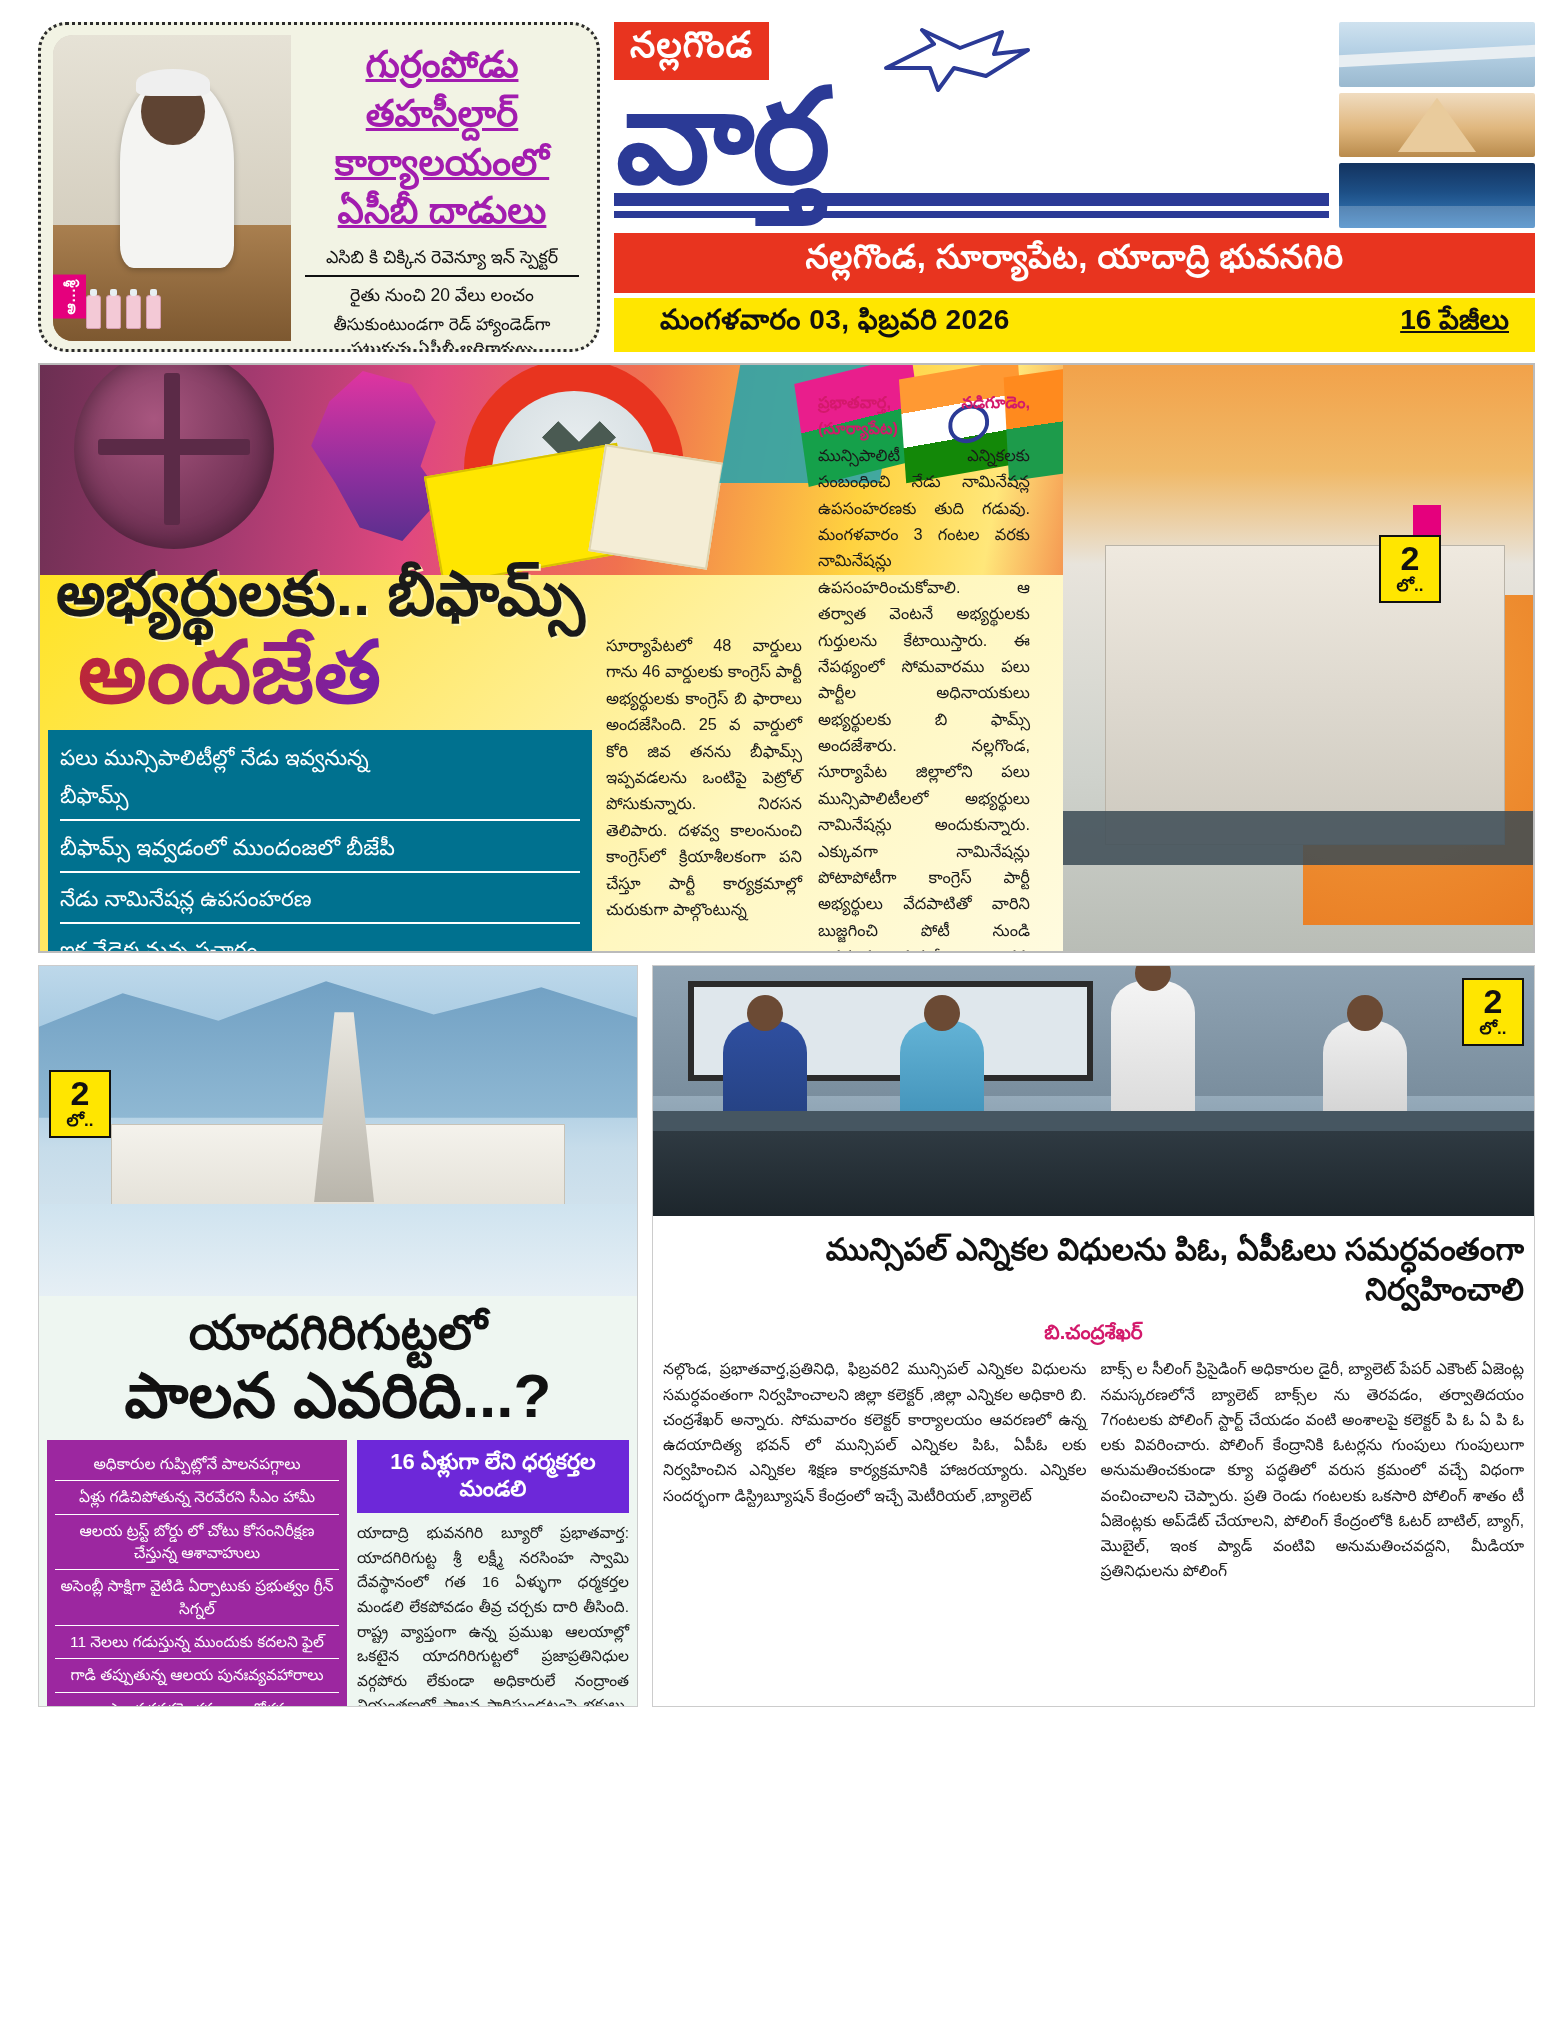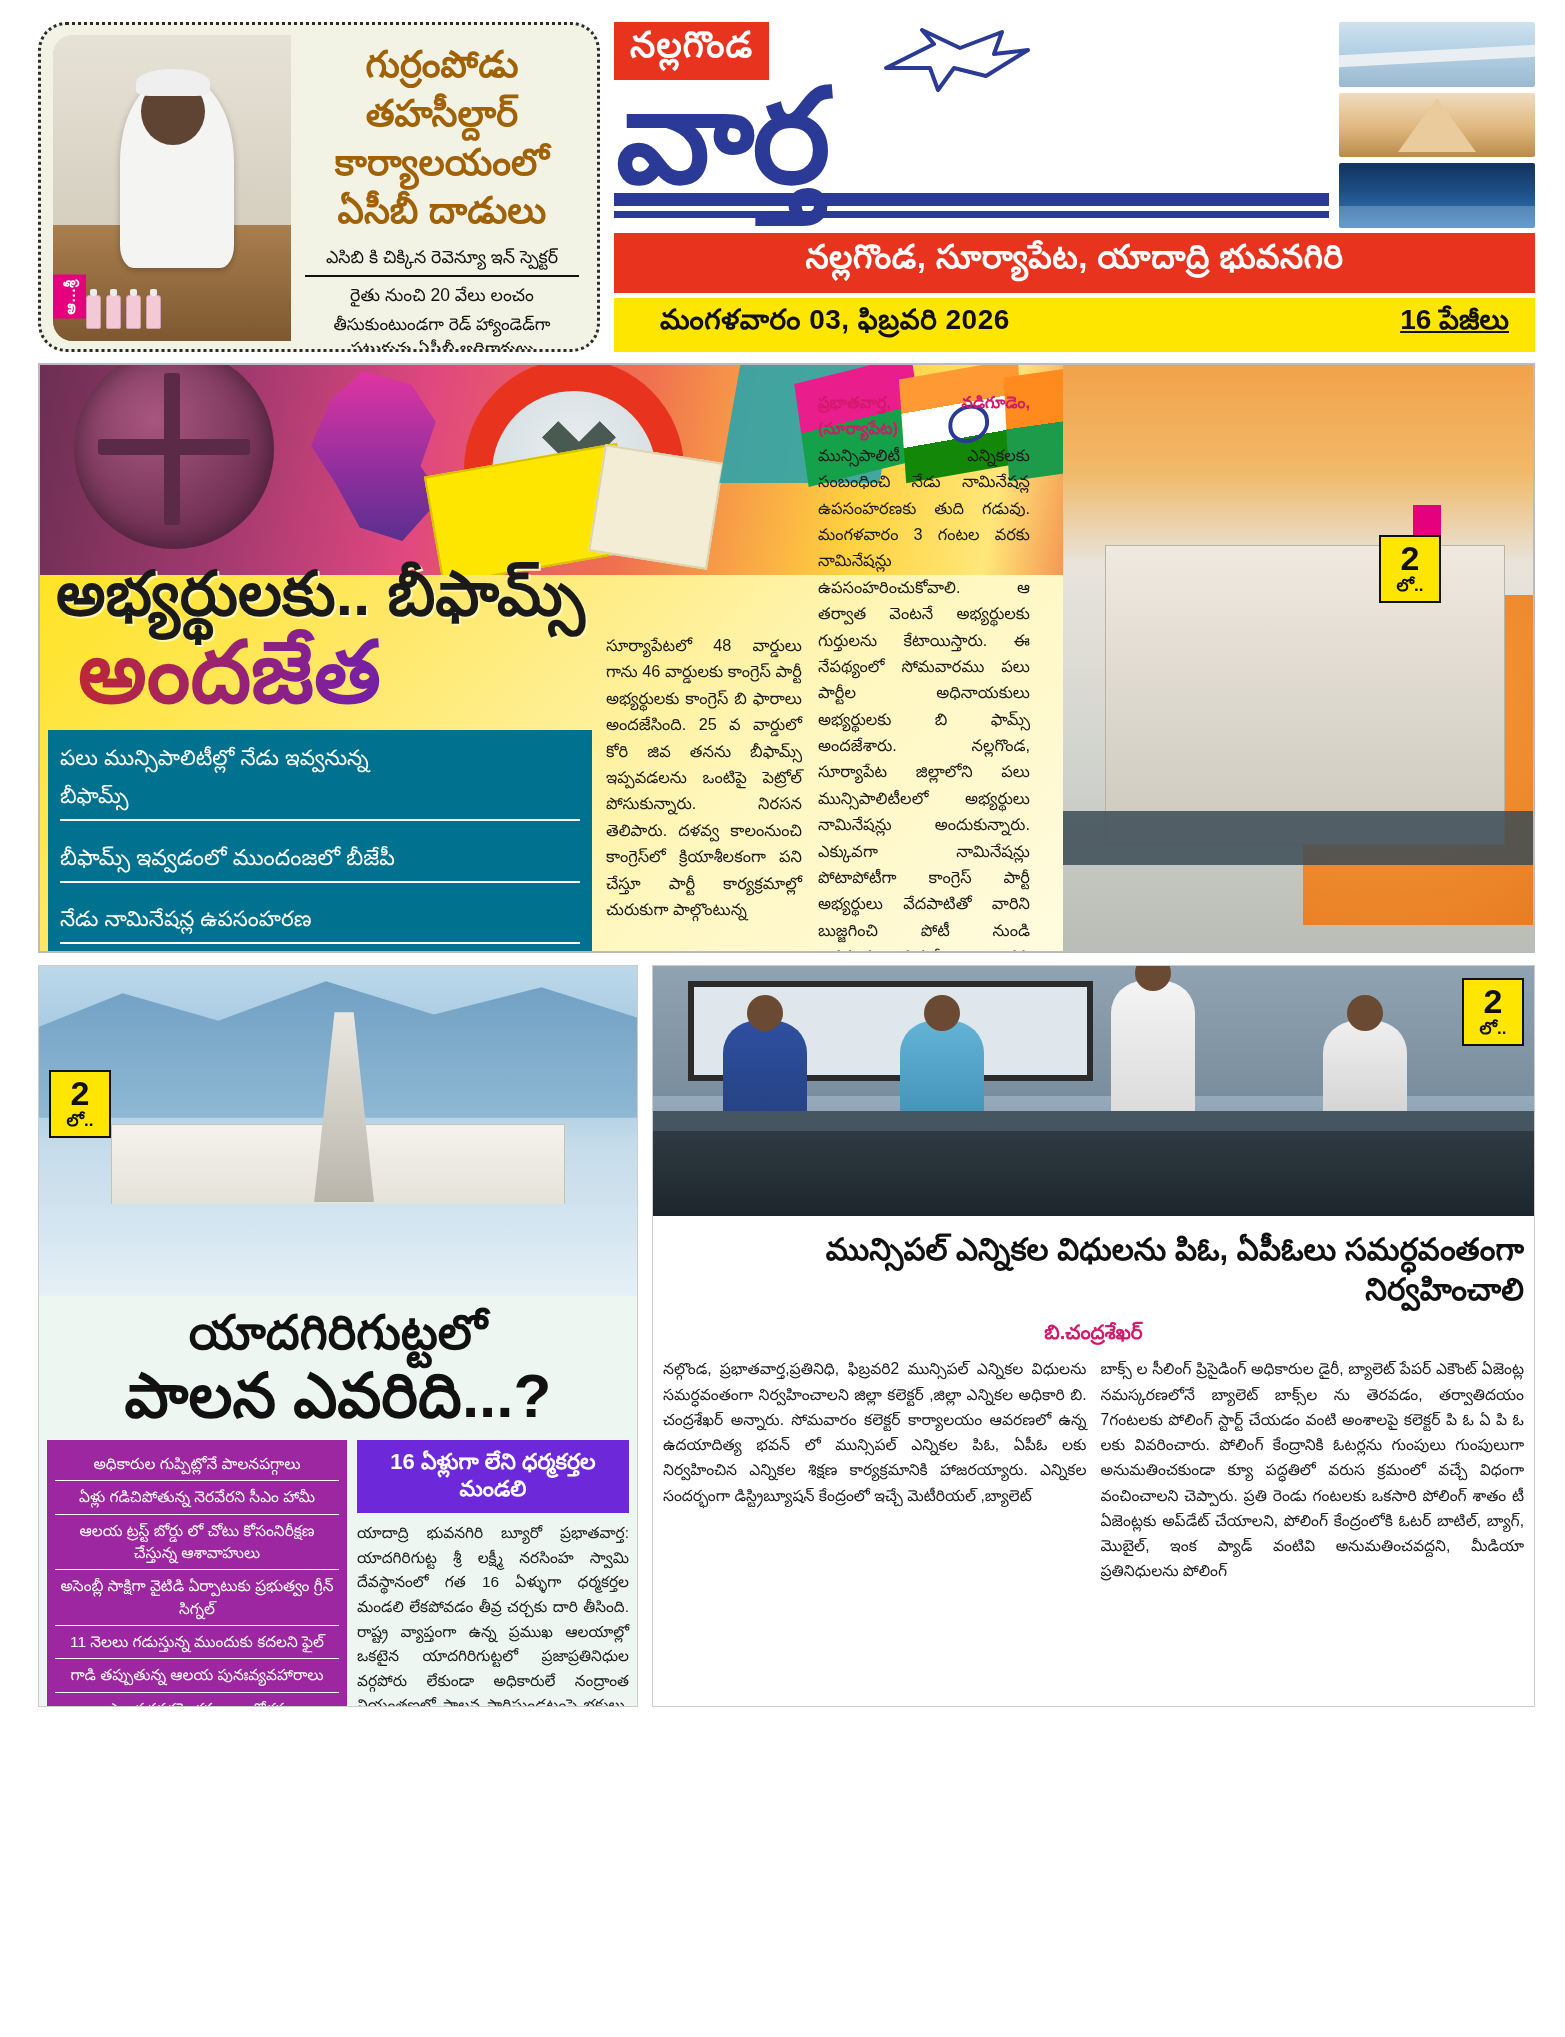--- a/index.html
+++ b/index.html
@@ -74,21 +74,21 @@
     position:absolute; left:0px; bottom:22px;
     background:#e5007d; color:#fff; font-size:14px; font-weight:bold;
     padding:4px 7px; writing-mode: vertical-rl; transform: rotate(180deg);
     letter-spacing:1px;
   }
   .promo-text {
     flex:1; padding: 6px 6px 0 14px; text-align: center;
     display:flex; flex-direction:column; justify-content:flex-start;
   }
   .promo-head {
-    font-size: 37px; line-height: 1.32; font-weight: bold; color:#a16207;
+    font-size: 37px; line-height: 1.32; font-weight: bold; color:#a21caf;text-decoration:underline;
   }
   .promo-sub { margin-top: 6px; }
   .promo-sub-line {
     font-size: 17.5px; line-height:1.5; color:#111; padding: 2px 14px;
   }
   .promo-sub-line.rule { border-bottom: 2px solid #111; padding-bottom:4px; margin-bottom:3px;}
   .promo-sub-tail { font-size:17px; line-height:1.42; color:#111; margin-top:3px; }
 
   
   .masthead { flex: 1; display: flex; flex-direction: column; position: relative; }
@@ -213,21 +213,21 @@
     font-size: 86px; font-weight: bold; line-height: 1.02; padding-left: 38px; margin-top: 2px;
     background: linear-gradient(90deg,#c62828 0%,#7b1fa2 55%,#4527a0 100%);
     -webkit-background-clip: text; background-clip: text; color: transparent;
     text-shadow: none;
   }
   .lead-subbox {
     margin: 14px 8px 0 8px; background:#00718f; color:#fff;
     padding: 10px 12px 12px 12px;
   }
   .sub-line { font-size: 21.5px; line-height:1.45; padding: 3px 0; }
-  .sub-line.div { border-bottom: 2px solid #ffffff; padding-bottom: 7px; margin-bottom: 18px; }
+  .sub-line.div { border-bottom: 2px solid #ffffff; padding-bottom: 7px; margin-bottom: 8px; }
   .sub-line.big { font-size: 22px; }
 
   .lead-cols {
     position:relative; z-index:3; display:flex; gap: 16px; padding: 12px 10px 0 6px;
     flex: 1;
   }
   .lead-col { width: 196px; font-size: 16.3px; line-height: 1.62; color:#1a1a1a; text-align: justify; }
   .lead-col.c1 { padding-top: 255px; }
   .lead-col.c2 { padding-top: 12px; width: 212px; }
   .dateline { color:#d3196b; font-weight:bold; }

